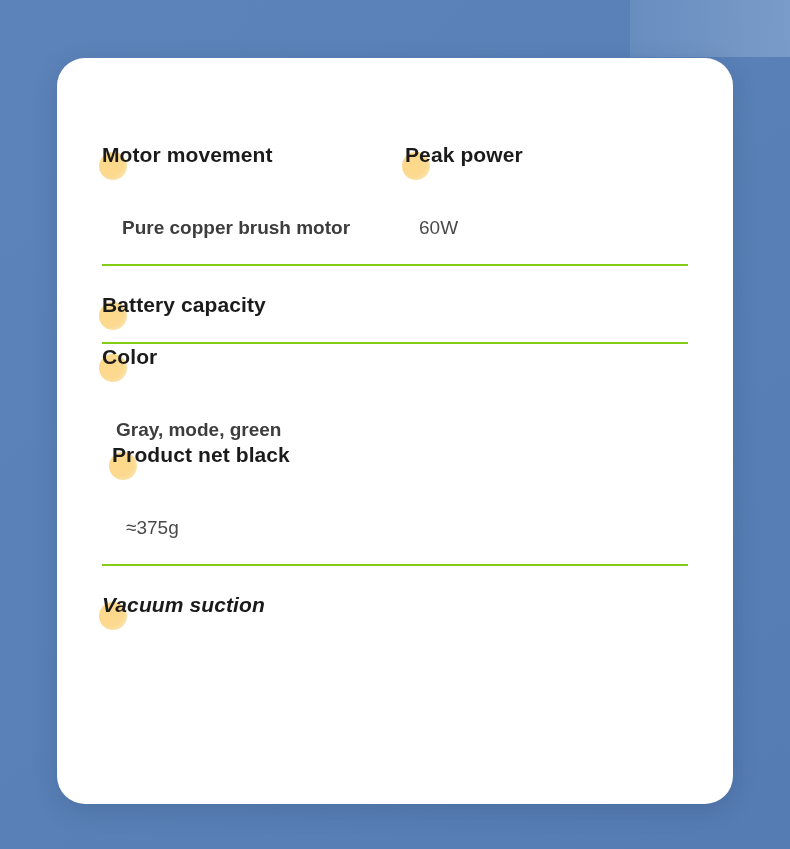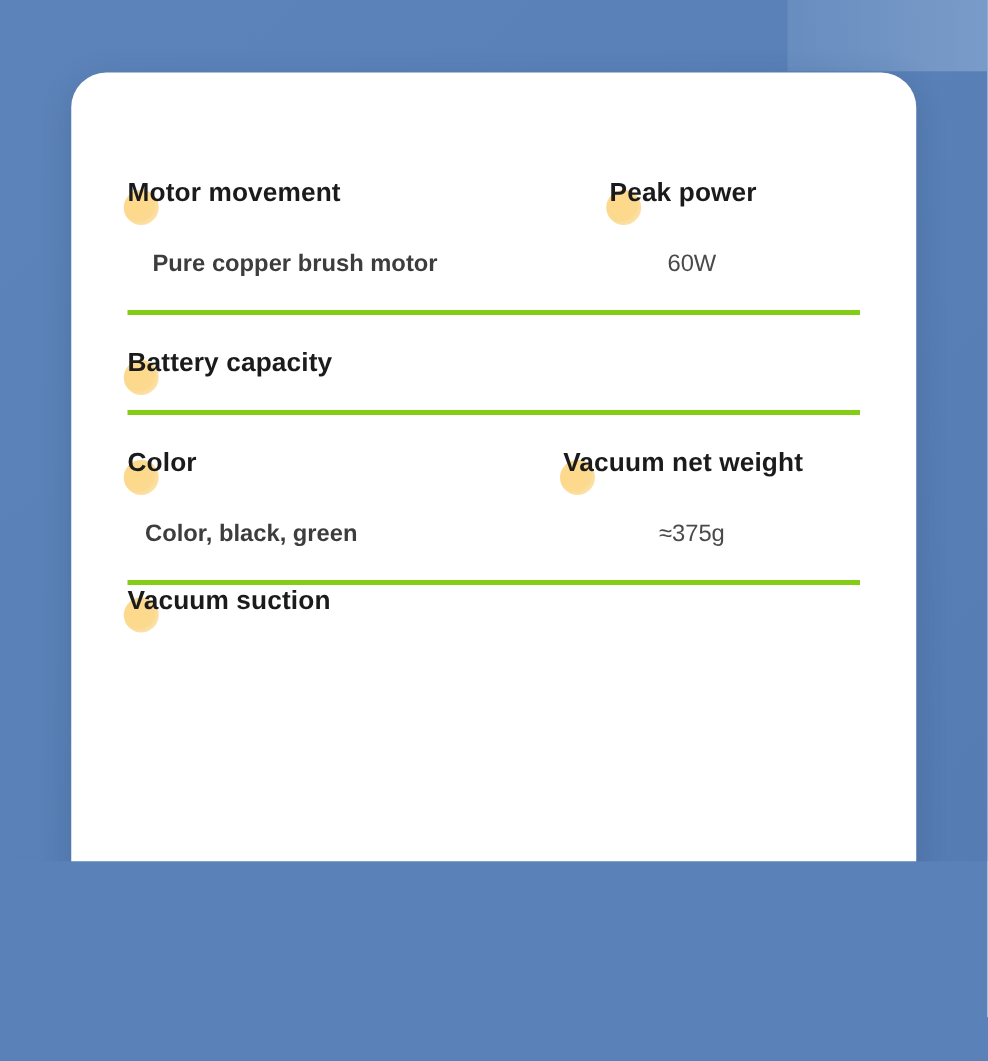--- a/index.html
+++ b/index.html
@@ -9,21 +9,21 @@
   body {
     width: 790px;
     height: 849px;
     font-family: "Liberation Sans", sans-serif;
     background: #5a82b8;
     overflow: hidden;
   }
   .page {
     position: relative;
     width: 790px;
-    height: 689px;
+    height: 849px;
     background: linear-gradient(135deg, #5d84ba 0%, #5a82b8 40%, #557cb3 100%);
     overflow: hidden;
   }
   
   .banner {
     position: absolute;
     top: 0;
     left: 207px;
     width: 423px;
     height: 57px;
@@ -56,32 +56,33 @@
     height: 100%;
     box-sizing: border-box;
     padding: 84px 45px 40px 45px;
   }
   .spec-row {
     display: flex;
     flex-direction: row;
     position: relative;
   }
   .spec-row + .spec-row {
-    border-top: 4px solid #84cc16;
+    border-top: 2px solid #84cc16;
+    flex-direction: column;
   }
   .spec-row.r1 { padding-bottom: 24px; }
   .spec-row.r2 { padding-top: 26px; padding-bottom: 24px; }
-  .spec-row.r3 { padding-top: 26px; padding-bottom: 24px; }
-  .spec-row.r4 { padding-bottom: 10px; }
+  .spec-row.r3 { padding-bottom: 24px; }
+  .spec-row.r4 { padding-top: 26px; padding-bottom: 10px; font-style: italic; }
 
   .spec-cell {
     width: 50%;
     box-sizing: border-box;
   }
-  .spec-cell.col2 { padding-left: 10px; text-align: center; }
+  .spec-cell.col2 { padding-left: 10px; }
 
   .spec-label {
     position: relative;
     display: inline-block;
     font-size: 21px;
     font-weight: bold;
     color: #1b1b1b;
     letter-spacing: 0.1px;
     line-height: 26px;
     z-index: 2;
@@ -95,21 +96,21 @@
     width: 28px;
     height: 28px;
     border-radius: 50%;
     background: radial-gradient(circle at 40% 40%, #ffd98a 0%, #fbd98f 55%, rgba(251,217,143,0.45) 100%);
     z-index: -1;
   }
   .spec-value {
     font-size: 19px;
     color: #4a4a4a;
     line-height: 24px;
-    margin-top: 32px;
+    margin-top: 48px;
     padding-left: 14px;
     font-weight: 400;
   }
   .spec-value.indent-more { padding-left: 20px; }
   .spec-value.bold-ish { color: #3d3d3d; font-weight: 600; }
 </style>
 </head>
 <body>
 
 <div class="page">
@@ -135,24 +136,24 @@
         <div class="spec-cell col1">
           <div class="spec-label">Battery capacity</div>
         </div>
         <div class="spec-cell col2">
         </div>
       </div>
 
       <div class="spec-row r3">
         <div class="spec-cell col1">
           <div class="spec-label">Color</div>
-          <div class="spec-value bold-ish">Color, black, green</div>
+          <div class="spec-value bold-ish">Gray, mode, green</div>
         </div>
         <div class="spec-cell col2">
-          <div class="spec-label">Vacuum net weight</div>
+          <div class="spec-label">Product net black</div>
           <div class="spec-value">≈375g</div>
         </div>
       </div>
 
       <div class="spec-row r4">
         <div class="spec-cell col1">
           <div class="spec-label">Vacuum suction</div>
         </div>
         <div class="spec-cell col2"></div>
       </div>

